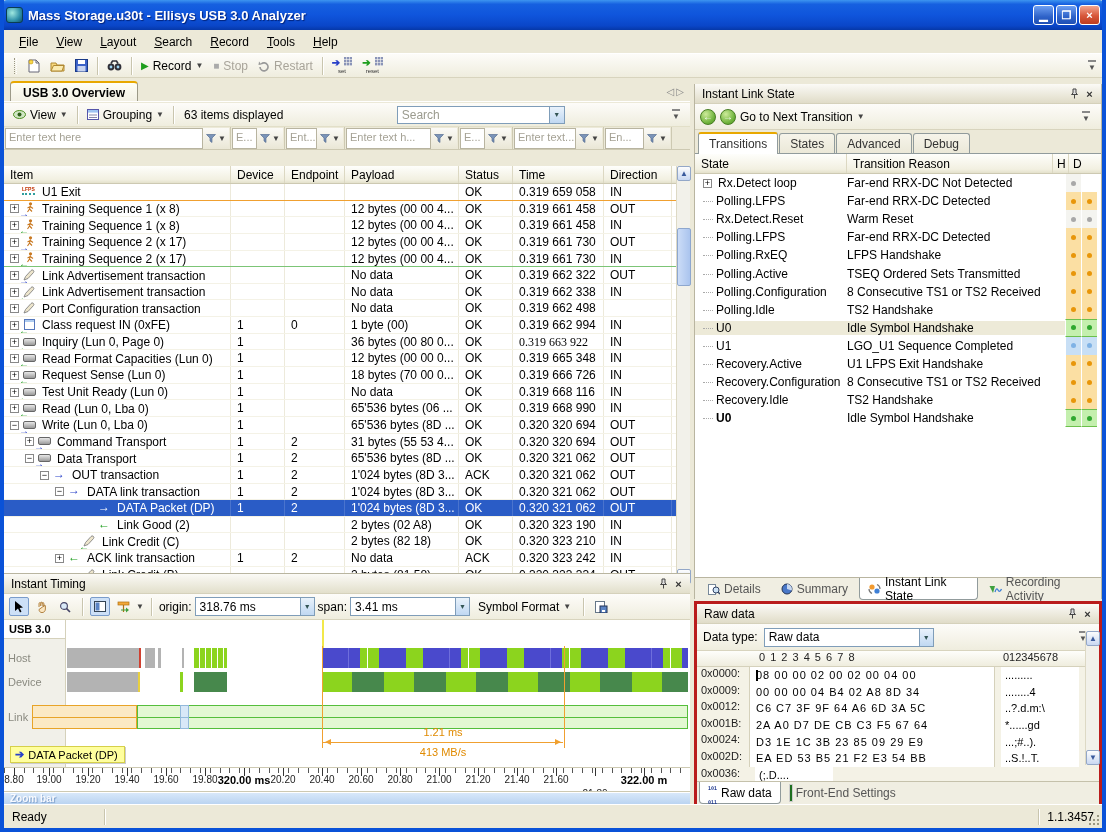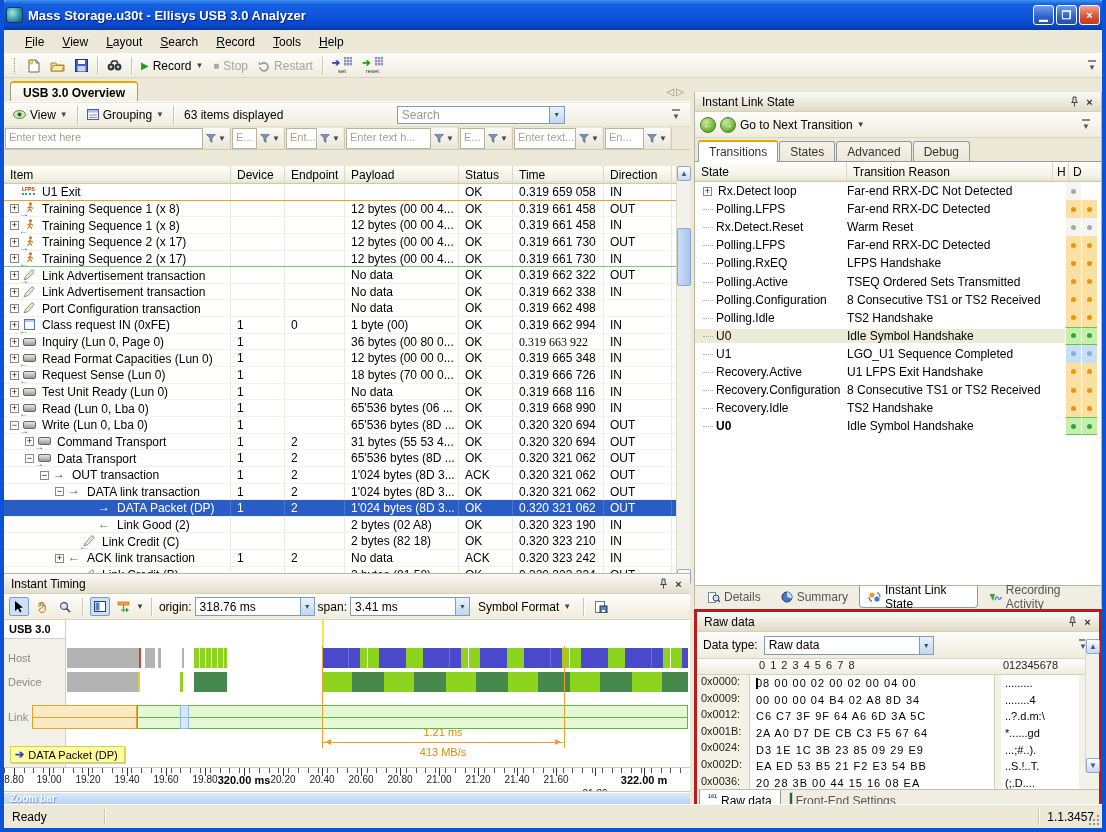--- a/index.html
+++ b/index.html
@@ -5,35 +5,35 @@
   html,body{margin:0;padding:0;background:#777;}
   *{box-sizing:border-box;font-family:"Liberation Sans",sans-serif;}
   .window{position:relative;width:1106px;height:832px;background:var(--chrome);border-left:4px solid var(--frame);border-right:4px solid var(--frame);border-bottom:4px solid var(--frame);overflow:hidden;}
   
   .titlebar{position:absolute;left:-4px;top:0;width:1106px;height:30px;background:linear-gradient(180deg,#3D95F0 0%,#1660E0 14%,#0F55DC 50%,#0A46C8 86%,#0638A8 100%);border-radius:7px 7px 0 0;display:flex;align-items:center;padding:0 6px;color:#fff;}
   .apptitle{font-weight:bold;font-size:13px;text-shadow:1px 1px 1px #00227A;flex:1;margin-left:5px;white-space:nowrap;}
   .appicon{width:17px;height:16px;border-radius:3px;background:radial-gradient(circle at 35% 35%,#9FE8E0,#2E8FA8 60%,#11506B);border:1px solid #0A3C52;}
   .winbtn{width:21px;height:20px;margin-left:2px;border-radius:3px;border:1px solid #fff;color:#fff;font-size:11px;font-weight:bold;display:flex;align-items:center;justify-content:center;background:linear-gradient(180deg,#6D9FF2,#2E62C8 60%,#1E4FB5);}
   .winbtn.close{background:linear-gradient(180deg,#F2A58E,#D8573A 55%,#BC3C1F);}
   
-  .menubar{position:absolute;left:0;top:30px;width:1098px;height:24px;background:var(--chrome);display:flex;align-items:center;padding-left:12px;border-bottom:1px solid #fff;}
+  .menubar{position:absolute;left:0;top:30px;width:1098px;height:24px;background:var(--chrome);display:flex;align-items:center;padding-left:6px;border-bottom:1px solid #fff;}
   .menu-item{padding:3px 9px;font-size:12px;color:#000;}
   .toolbar{position:absolute;left:0;top:54px;width:1098px;height:24px;background:linear-gradient(180deg,#FDFCF9,#EFEDDE);display:flex;align-items:center;padding-left:10px;border-bottom:1px solid #D8D4BE;}
   .grip{width:3px;height:16px;margin-right:6px;border-left:1px dotted #9A9782;border-right:1px dotted #fff;}
   .tbtn{display:flex;align-items:center;gap:4px;padding:2px 5px;font-size:12px;color:#000;border-radius:2px;}
   .tbtn.disabled{color:#A8A49A;}
   .tsep{width:1px;height:18px;background:#C9C5AE;margin:0 4px;box-shadow:1px 0 0 #fff;}
   .caret{font-size:8px;color:#444;}
   .mini{font-size:6px;line-height:6px;text-align:center;color:#333;}
   .ovfl{font-size:8px;color:#555;margin-left:auto;margin-right:6px;border-top:2px solid #888;padding-top:1px;}
   svg{display:block;}
   
   .content{position:absolute;left:0;top:78px;width:1098px;height:726px;}
   .left-pane{position:absolute;left:0;top:0;width:686px;height:726px;}
-  .right-pane{position:absolute;left:690px;top:12px;width:408px;height:726px;background:var(--chrome);}
+  .right-pane{position:absolute;left:690px;top:4px;width:408px;height:726px;background:var(--chrome);}
   
   .tabstrip{position:absolute;left:0;top:2px;width:686px;height:22px;border-bottom:1px solid #fff;display:flex;align-items:flex-end;padding-left:6px;}
   .doctab{height:20px;padding:3px 12px 0;font-size:12px;font-weight:bold;background:linear-gradient(180deg,#FFFFF6,#F2F0E4);border:1px solid #9C9A88;border-bottom:none;border-radius:4px 4px 0 0;border-top:2px solid #E8A800;}
   .tabnav{margin-left:auto;display:flex;gap:2px;padding:0 6px 4px;}
   .tabnav span{color:#888;font-size:10px;}
   
   .ov-toolbar{position:absolute;left:0;top:25px;width:686px;height:24px;background:linear-gradient(180deg,#FDFCF9,#EFEDDE);display:flex;align-items:center;padding:0 4px;border-bottom:1px solid #E2DFC8;}
   .ov-info{font-size:12px;padding:0 6px;}
   .searchbox{margin-left:auto;width:168px;height:18px;background:#fff;border:1px solid #7F9DB9;display:flex;align-items:center;font-size:12px;color:#9B9B8E;padding-left:4px;}
   .searchbox .dd{margin-left:auto;width:15px;height:16px;background:linear-gradient(180deg,#E9F2FB,#C0D8F2);border-left:1px solid #7F9DB9;display:flex;align-items:center;justify-content:center;font-size:7px;color:#355;}
@@ -1245,21 +1245,20 @@
               <span class="hbytes">D3 1E 1C 3B 23 85 09 29 E9</span>
               <span class="hascii">...;#..).</span>
             </div>
             <div class="hexrow">
               <span class="hoff">0x002D:</span>
               <span class="hbytes">EA ED 53 B5 21 F2 E3 54 BB</span>
               <span class="hascii">..S.!..T.</span>
             </div>
             <div class="hexrow">
               <span class="hoff">0x0036:</span>
-              <span class="hbytes">20 28 3B 00 44 15 16 08 EA</span>
               <span class="hascii"> (;.D....</span>
             </div>
           </div>
         <div class="rawscroll" style="top:27px;height:134px;">
           <div class="sbtn">▲</div>
           <div class="sbtn down">▼</div>
         </div>
         <div class="raw-tabs" id="rawTabs">
             <span class="dtab active">
               <span><span class="g101">101<br>011</span></span>

